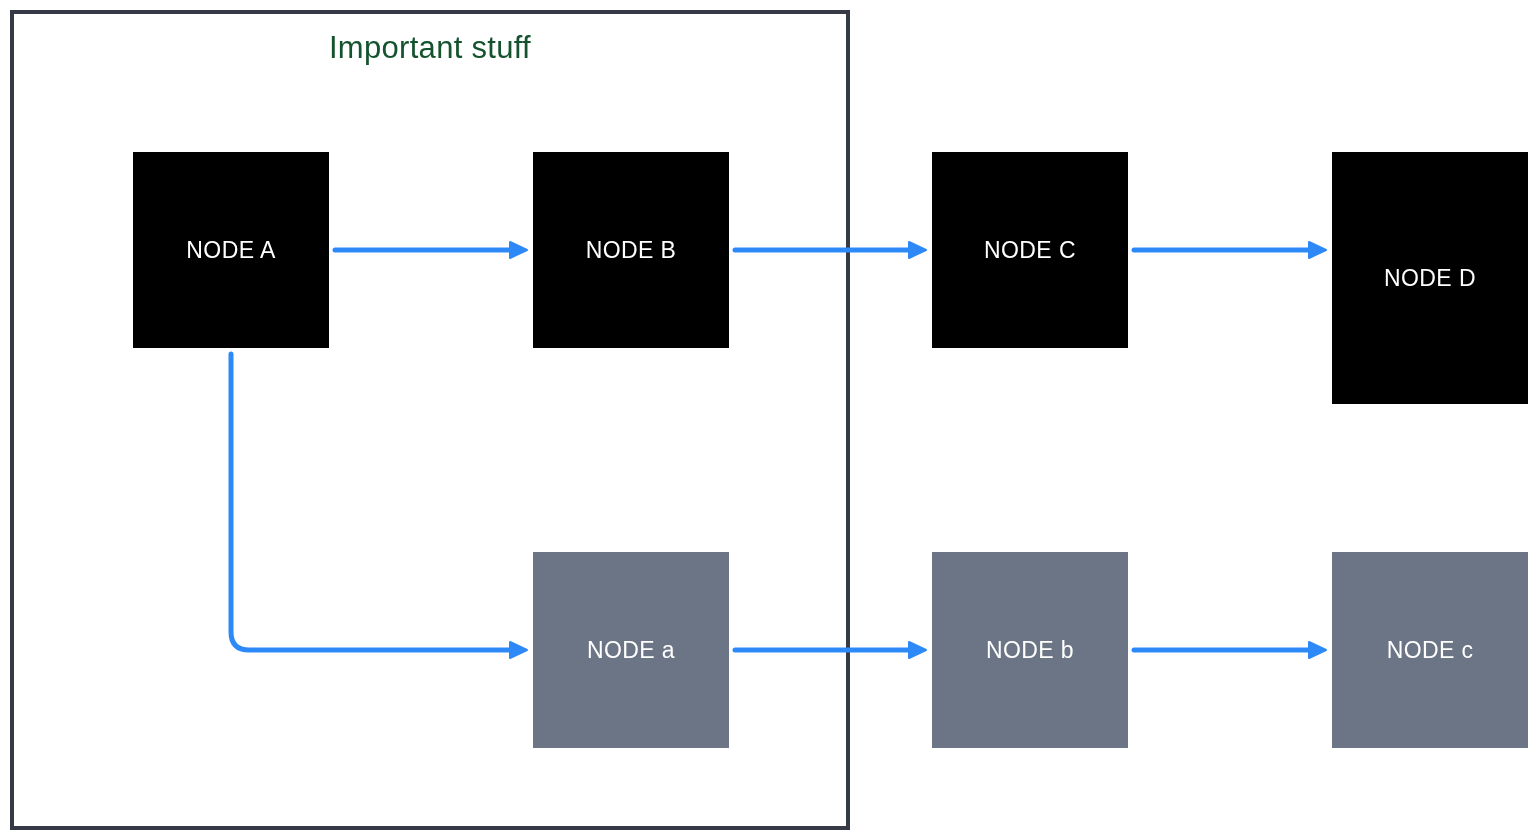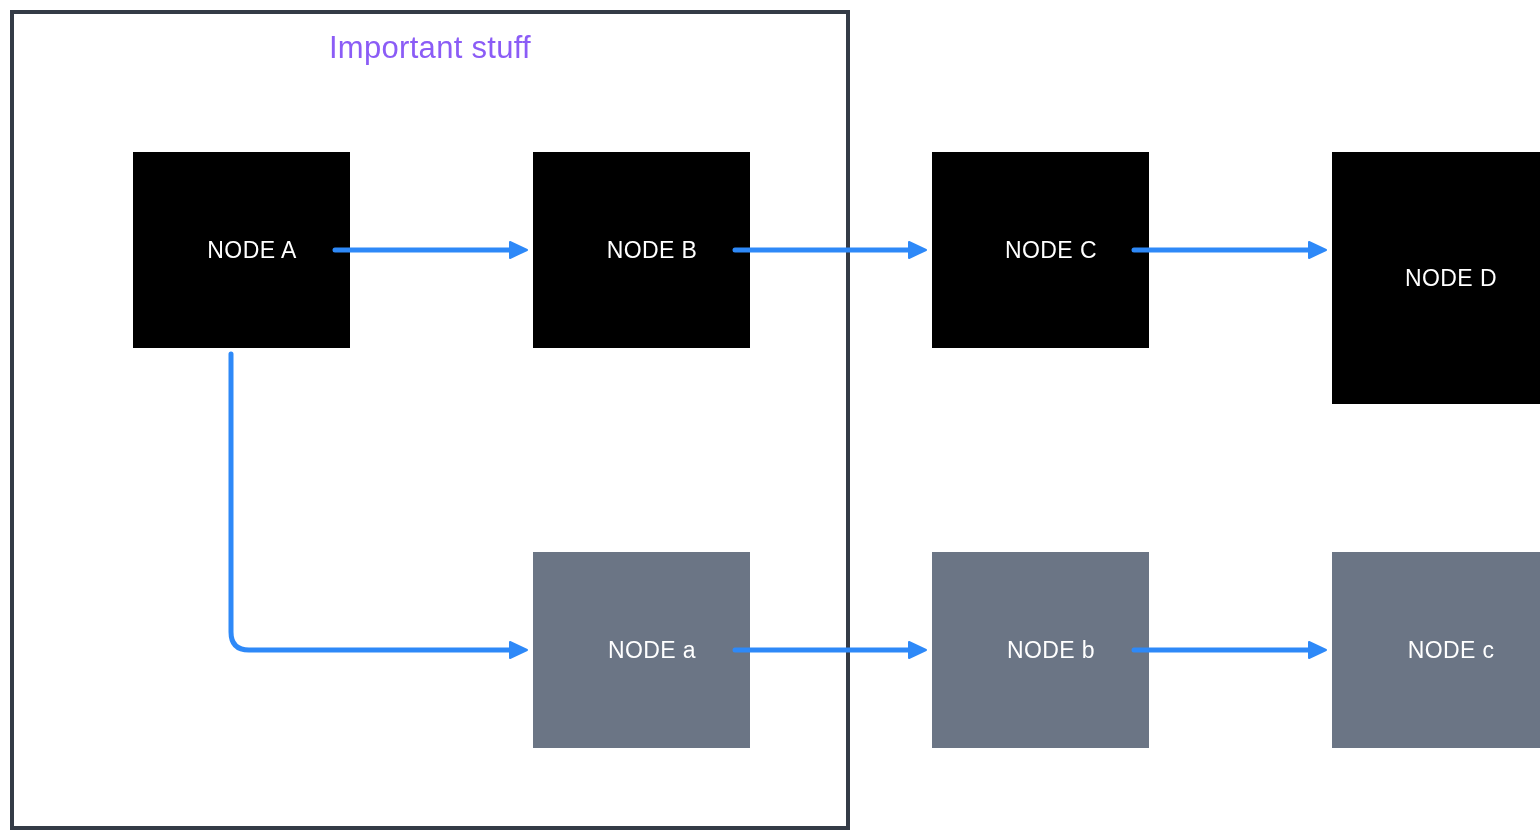--- a/index.html
+++ b/index.html
@@ -33,38 +33,37 @@
   }
   .node {
     position: absolute;
     display: flex;
     align-items: center;
     justify-content: center;
     color: #ffffff;
     font-size: 23px;
     letter-spacing: 0.4px;
     user-select: none;
-    padding-left: 21px;
   }
   #edge-layer {
     position: absolute;
     left: 0;
     top: 0;
     pointer-events: none;
   }
   #edge-layer path, #edge-layer polygon {
     pointer-events: auto;
   }
 </style>
 </head>
 <body>
 
 <div id="canvas" style="width: 1540px; height: 840px;">
   <div id="group-box" style="left: 10px; top: 10px; width: 840px; height: 820px; border-color: rgb(52, 59, 70);">
-    <div id="group-title" style="color: #8b5cf6;">Important stuff</div>
+    <div id="group-title" style="color: #14532d;">Important stuff</div>
   </div>
   <div id="nodes-layer">
       <div class="node" style="left: 133px; top: 152px; width: 196px; height: 196px; background: rgb(0, 0, 0); color: rgb(255, 255, 255);">NODE A</div>
       <div class="node" style="left: 533px; top: 152px; width: 196px; height: 196px; background: rgb(0, 0, 0); color: rgb(255, 255, 255);">NODE B</div>
       <div class="node" style="left: 932px; top: 152px; width: 196px; height: 196px; background: rgb(0, 0, 0); color: rgb(255, 255, 255);">NODE C</div>
       <div class="node" style="left: 1332px; top: 152px; width: 196px; height: 252px; background: rgb(0, 0, 0); color: rgb(255, 255, 255);">NODE D</div>
       <div class="node" style="left: 533px; top: 552px; width: 196px; height: 196px; background: rgb(107, 117, 133); color: rgb(255, 255, 255);">NODE a</div>
       <div class="node" style="left: 932px; top: 552px; width: 196px; height: 196px; background: rgb(107, 117, 133); color: rgb(255, 255, 255);">NODE b</div>
       <div class="node" style="left: 1332px; top: 552px; width: 196px; height: 196px; background: rgb(107, 117, 133); color: rgb(255, 255, 255);">NODE c</div>
     </div>

